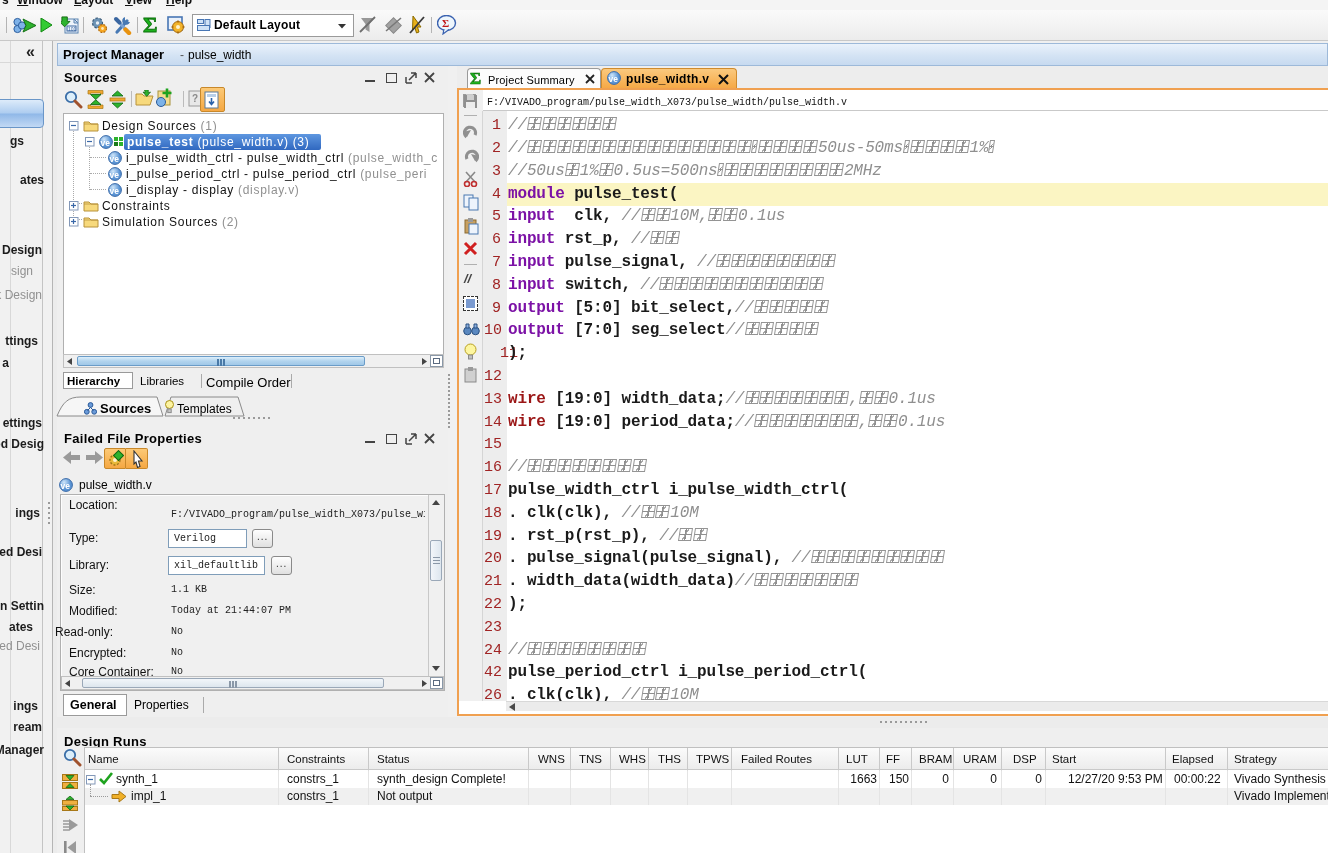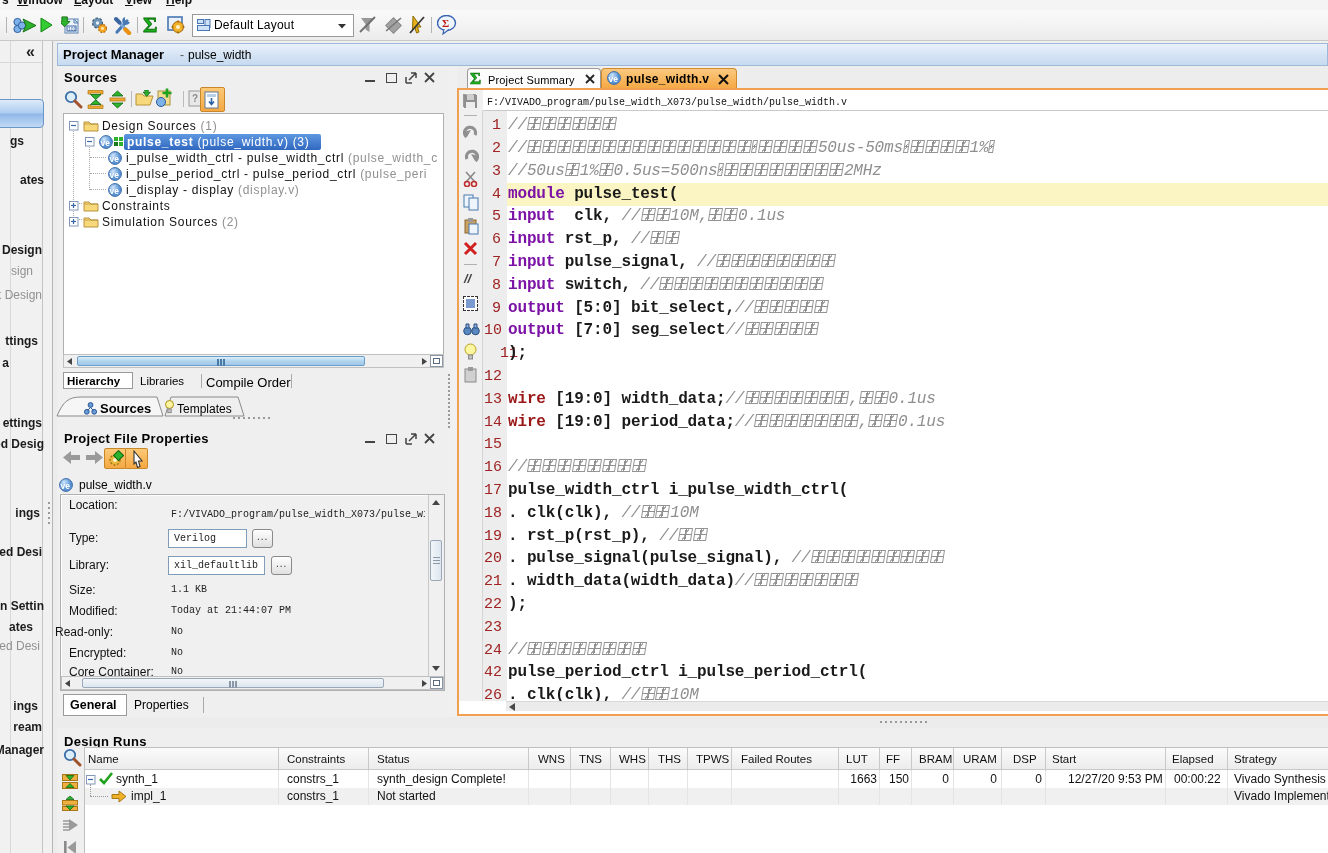--- a/index.html
+++ b/index.html
@@ -87,21 +87,21 @@
       <path d="M11 4.5 v2 M11 15.5 v2 M4.5 11 h2 M15.5 11 h2"></path>
     </g>
     <circle cx="11" cy="11" r="2" fill="#fdf2cc"></circle>
   </svg>
 <div class="a" style="left:192px;top:14px;width:162px;height:23px;background:#fff;border:1px solid #9a9a9a"></div>
 <svg class="a" style="left:197px;top:19px" width="14" height="13">
     <rect x="0.5" y="0.5" width="6" height="4" fill="#cfe2f6" stroke="#4876b4"></rect>
     <rect x="8" y="0.5" width="5" height="8" fill="#cfe2f6" stroke="#4876b4"></rect>
     <rect x="0.5" y="6.5" width="12" height="5" fill="#cfe2f6" stroke="#4876b4"></rect>
   </svg>
-<div class="a" style="left:214px;top:18px;font-size:12px;color:#000;font-weight:normal;letter-spacing:0.2px">Default Layout</div>
+<div class="a" style="left:214px;top:18px;font-size:12px;color:#000;font-weight:bold;letter-spacing:0.2px">Default Layout</div>
 <svg class="a" style="left:338px;top:24px" width="9" height="5">
     <path d="M0 0 h8 l-4 4.5 z" fill="#333"></path>
   </svg>
 <svg class="a" style="left:359px;top:16px" width="20" height="18">
     <path d="M2 2 h13 l-4.5 6 v8 l-4 -2.5 v-5.5 z" fill="#989898"></path>
     <path d="M1 16 L16 1" stroke="#6e6e6e" stroke-width="1.8"></path>
   </svg>
 <svg class="a" style="left:384px;top:16px" width="20" height="18">
     <rect x="4" y="4" width="11" height="11" fill="#a2a2a2" stroke="#8a8a8a" transform="rotate(45 9.5 9.5)"></rect>
     <path d="M2 15 L17 2" stroke="#787878" stroke-width="1.6"></path>
@@ -305,21 +305,21 @@
     <div style="position:absolute;left:0px;top:0;width:2px;height:2px;background:#9a9a9a"></div>
     <div style="position:absolute;left:5px;top:0;width:2px;height:2px;background:#9a9a9a"></div>
     <div style="position:absolute;left:10px;top:0;width:2px;height:2px;background:#9a9a9a"></div>
     <div style="position:absolute;left:15px;top:0;width:2px;height:2px;background:#9a9a9a"></div>
     <div style="position:absolute;left:20px;top:0;width:2px;height:2px;background:#9a9a9a"></div>
     <div style="position:absolute;left:25px;top:0;width:2px;height:2px;background:#9a9a9a"></div>
     <div style="position:absolute;left:30px;top:0;width:2px;height:2px;background:#9a9a9a"></div>
     <div style="position:absolute;left:35px;top:0;width:2px;height:2px;background:#9a9a9a"></div>
   </div>
 <div class="a" style="left:57px;top:427px;width:391px;height:290px;background:#efefef"></div>
-<div class="a" style="left:64px;top:431px;font-size:13px;font-weight:bold;color:#000;letter-spacing:0.3px">Project File Properties</div>
+<div class="a" style="left:64px;top:431px;font-size:13px;font-weight:bold;color:#000;letter-spacing:0.3px">Failed File Properties</div>
 <div class="a" style="left:365px;top:441px;width:10px;height:2px;background:#444"></div><div class="a" style="left:386px;top:434px;width:11px;height:10px;border:1.5px solid #444"></div><svg class="a" style="left:405px;top:433px" width="13" height="12">
     <path d="M1 11 V5 M1 11 H7" stroke="#444" stroke-width="1.5" fill="none"></path>
     <path d="M4 8 L11 1 M11 1 h-5 M11 1 v5" stroke="#444" stroke-width="1.5" fill="none"></path>
   </svg><svg class="a" style="left:424px;top:433px" width="12" height="12">
     <path d="M1 1 L10 10 M10 1 L1 10" stroke="#444" stroke-width="1.8"></path>
   </svg>
 <svg class="a" style="left:63px;top:451px" width="18" height="14">
     <path d="M8 0 L0 6.5 L8 13 L8 9 L17 9 L17 4 L8 4 Z" fill="#9a9a9a"></path>
   </svg>
 <svg class="a" style="left:85px;top:451px" width="18" height="14">
@@ -659,13 +659,13 @@
 <div class="a" style="right:379px;top:772px;font-size:12px;color:#111">0</div>
 <div class="a" style="right:331px;top:772px;font-size:12px;color:#111">0</div>
 <div class="a" style="right:286px;top:772px;font-size:12px;color:#111">0</div>
 <div class="a" style="left:90px;top:784px;width:1px;height:12px;border-left:1px dotted #9a9a9a"></div>
 <div class="a" style="left:90px;top:796px;width:18px;height:1px;border-top:1px dotted #9a9a9a"></div>
 <svg class="a" style="left:111px;top:790px" width="16" height="13">
     <path d="M1 4.5 h7 V1 L15 6.5 L8 12 V8.5 H1 Z" fill="#f0b028" stroke="#a87818"></path>
   </svg>
 <div class="a" style="left:131px;top:789px;font-size:12px;color:#111;white-space:pre">impl_1</div>
 <div class="a" style="left:287px;top:789px;font-size:12px;color:#111;white-space:pre">constrs_1</div>
-<div class="a" style="left:377px;top:789px;font-size:12px;color:#111;white-space:pre">Not started</div>
+<div class="a" style="left:377px;top:789px;font-size:12px;color:#111;white-space:pre">Not output</div>
 <div class="a" style="left:1234px;top:789px;font-size:12px;color:#111;white-space:pre">Vivado Implementation</div>
 </body></html>

